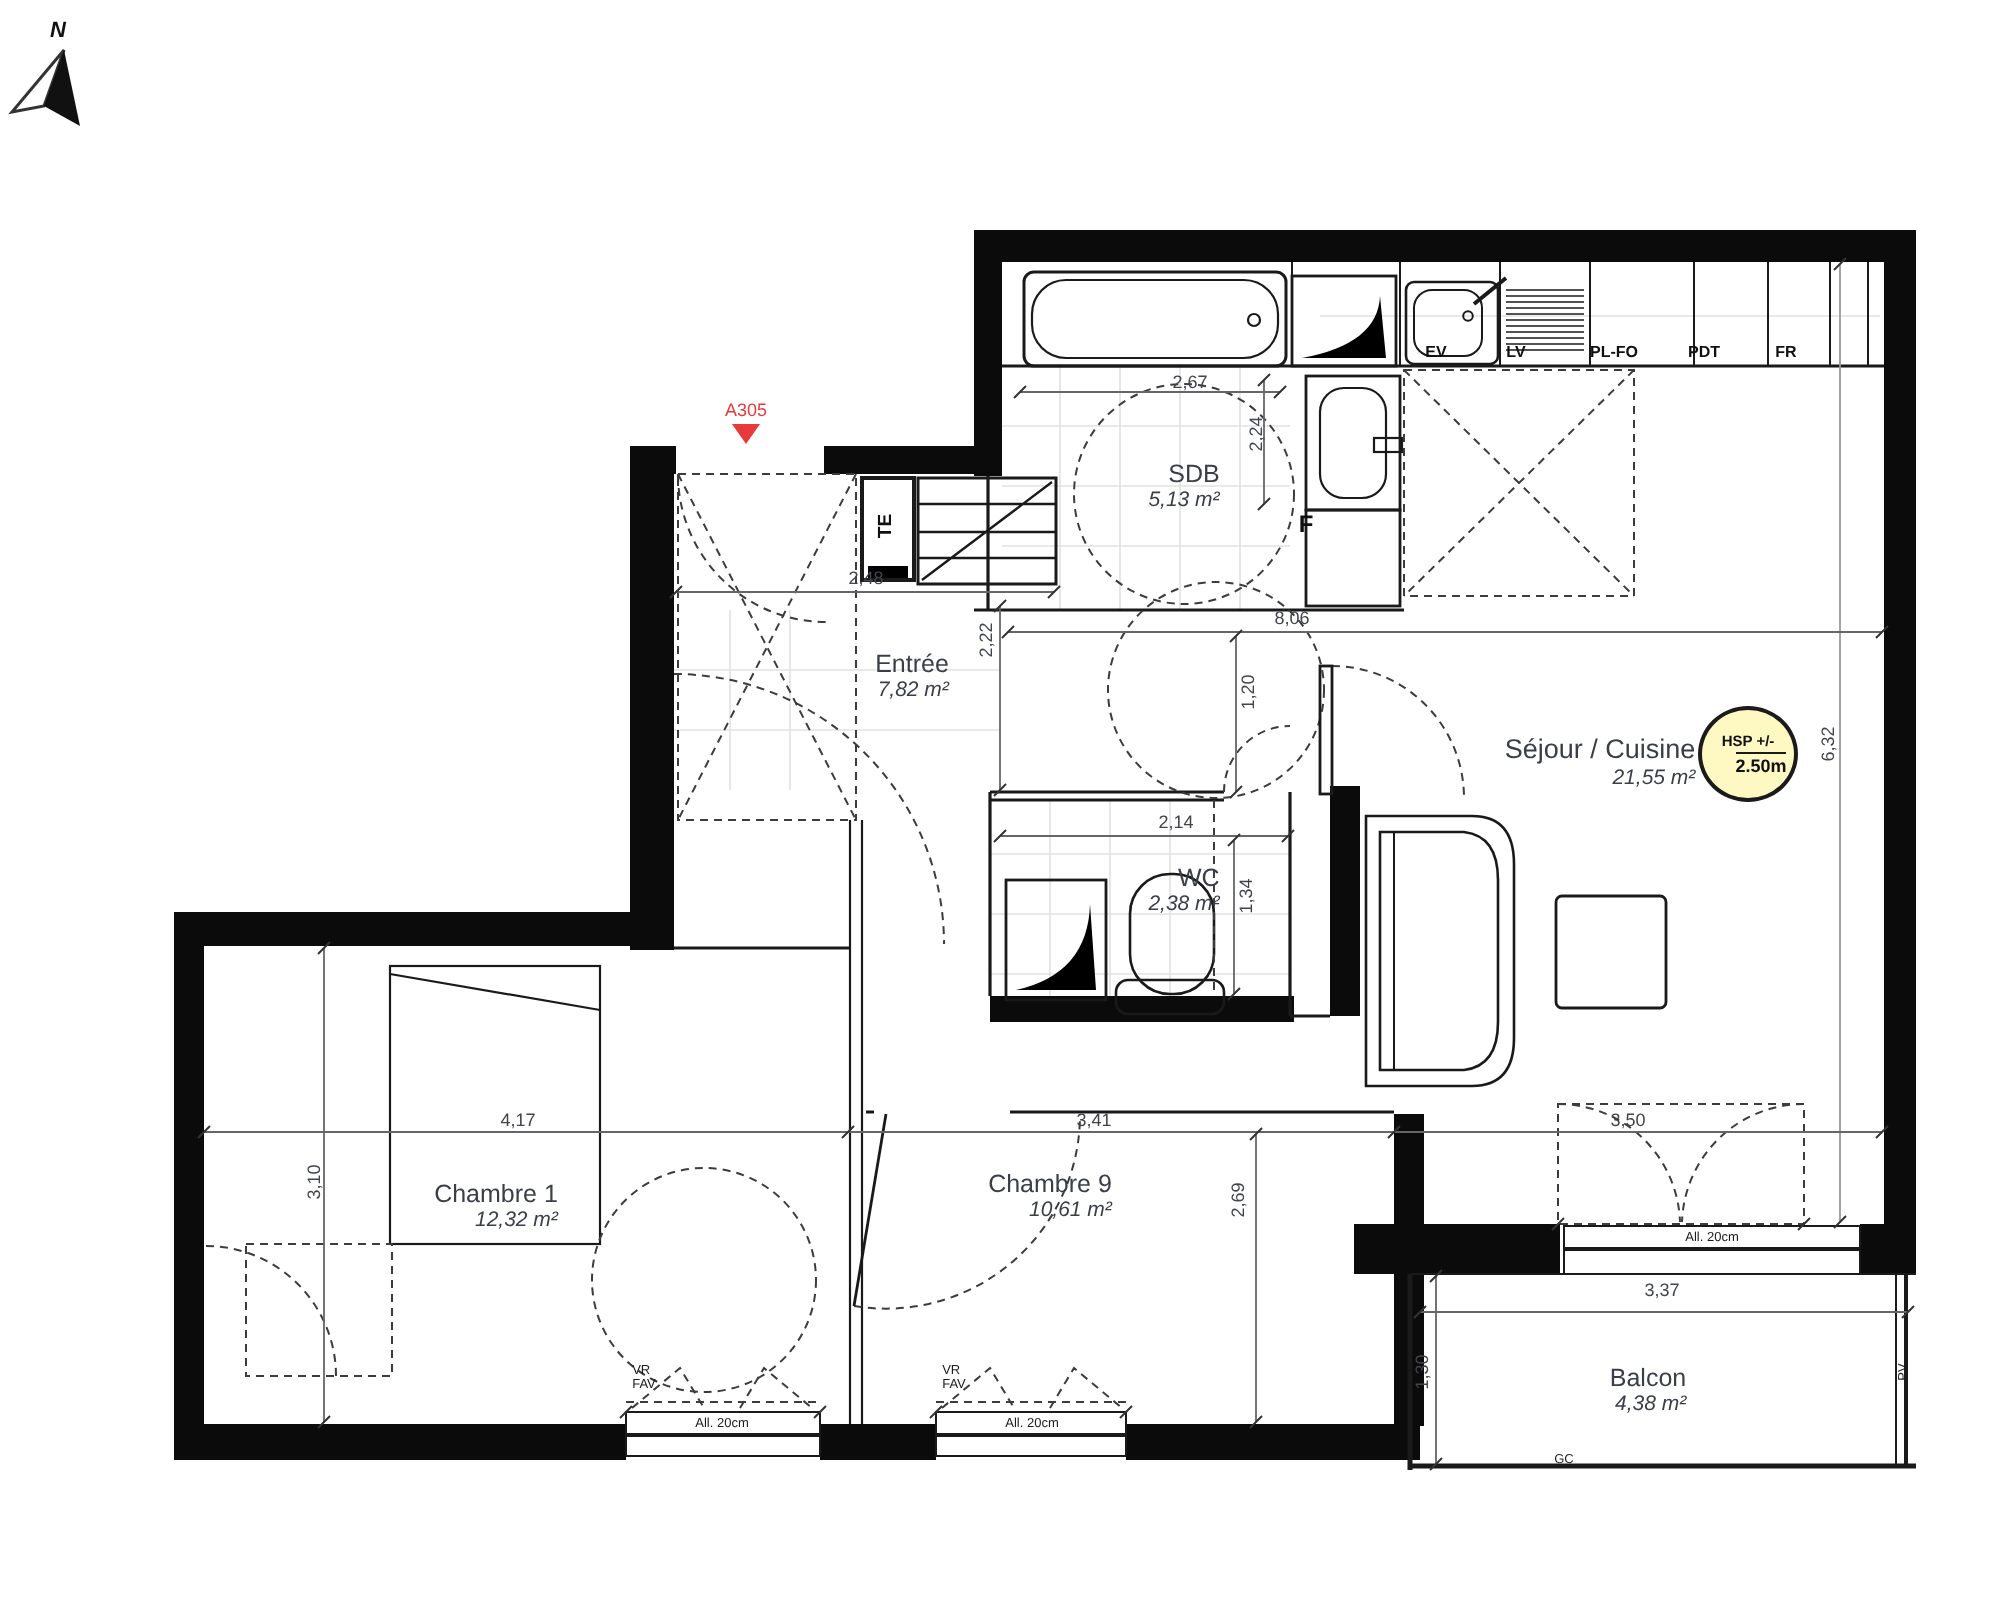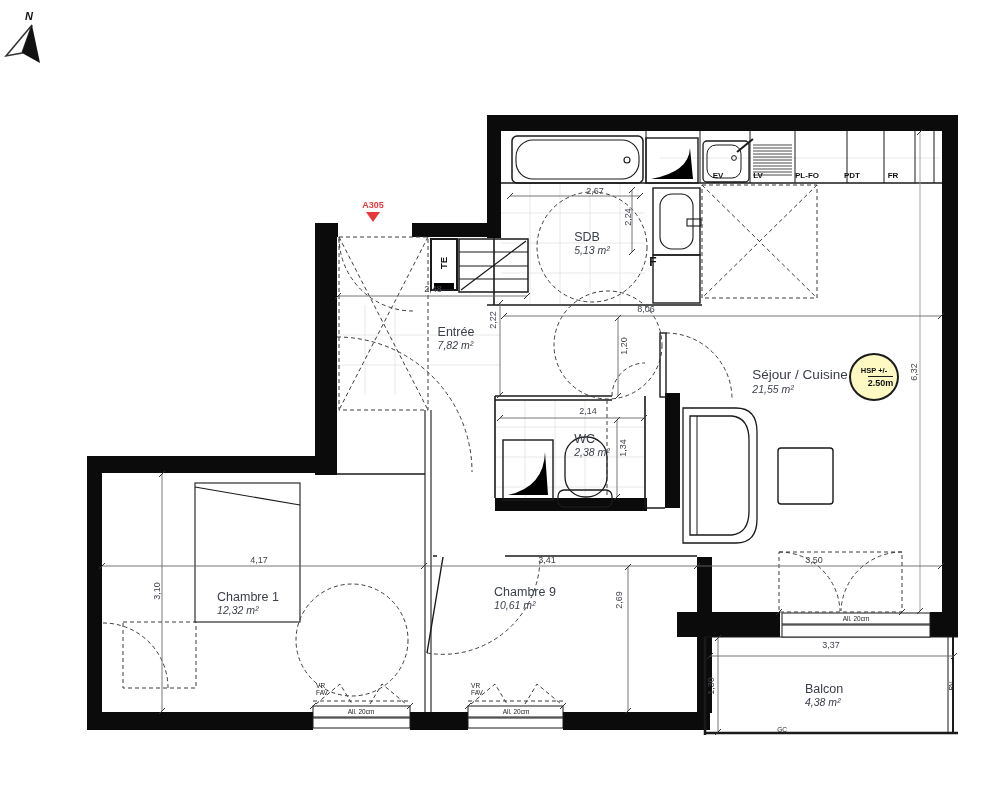--- a/index.html
+++ b/index.html
@@ -1,34 +1,34 @@
 <!DOCTYPE html>
 <html><head>
 <meta charset="utf-8">
 <style>
   html,body{margin:0;padding:0;background:#fff;}
   #plan{position:relative;width:1006px;height:800px;background:#fff;overflow:hidden;
         font-family:"Liberation Sans",sans-serif;}
   #plan svg{position:absolute;left:0;top:0;z-index:1;}
   .lbl{position:absolute;transform:translate(-50%,-50%);z-index:2;color:#3a3e48;
        white-space:nowrap;line-height:1.15;}
-  .room-label{display:flex;flex-direction:column;align-items:flex-start;text-align:center;}
+  .room-label{display:flex;flex-direction:column;align-items:flex-end;text-align:center;}
   .room-name{font-size:12.5px;}
   .room-name.big{font-size:13.5px;}
   .room-area{font-size:10.5px;font-style:italic;}
   .dim{font-size:9px;color:#42454e;}
   .dim.v{transform:translate(-50%,-50%) rotate(-90deg);}
   .fixture{font-size:8px;font-weight:bold;color:#101010;}
   .fixture.v{transform:translate(-50%,-50%) rotate(-90deg);font-size:9.5px;}
   .fixture.f-big{font-size:12px;}
   .tiny{font-size:6.5px;color:#1c1c1c;}
   .tiny.v{transform:translate(-50%,-50%) rotate(-90deg);}
   .vrfav{display:flex;flex-direction:column;align-items:flex-start;font-size:6.5px;
          line-height:1.05;color:#1c1c1c;}
-  .red-lbl{color:#e8393c;font-size:9px;font-weight:bold;}
+  .red-lbl{color:#e8393c;font-size:9px;font-weight:normal;}
   .north-n{font-size:11px;font-weight:bold;font-style:italic;color:#111;}
   .hsp{position:absolute;z-index:2;left:849px;top:353px;width:46px;height:44px;
        border:2.3px solid #1b1b1b;border-radius:50%;background:#fef9c3;display:flex;
        flex-direction:column;align-items:center;justify-content:center;}
   .hsp .l1{font-size:7.5px;font-weight:bold;color:#111;}
   .hsp .l2{font-size:9px;font-weight:bold;color:#111;border-top:1.4px solid #1b1b1b;
            padding-top:1px;margin-top:1px;margin-left:13px;}
 </style>
 </head>
 <body>

